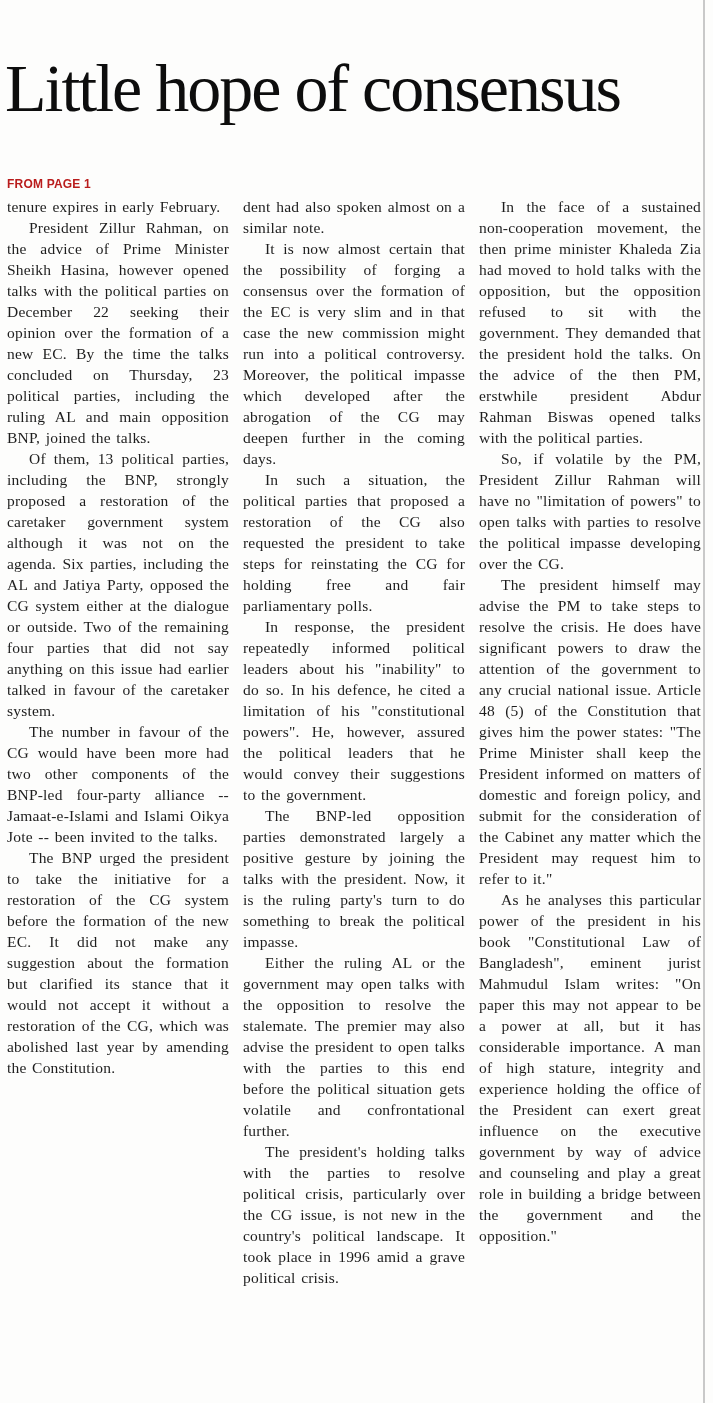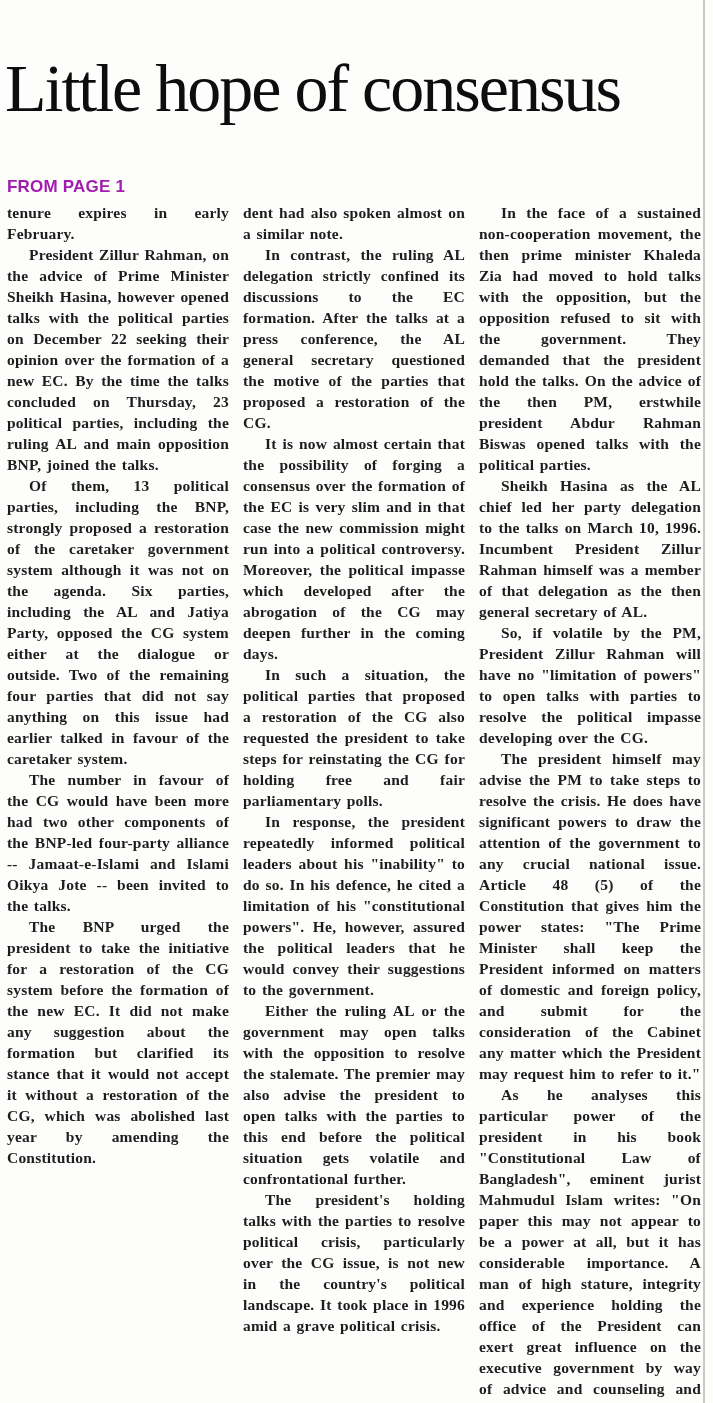--- a/index.html
+++ b/index.html
@@ -19,42 +19,42 @@
     font-weight: normal;
     letter-spacing: -2px;
     line-height: 1.06;
     color: #0d0d0d;
     padding: 6px 6px 4px 5px;
     white-space: nowrap;
   }
   .kicker {
     font-family: "Liberation Sans", sans-serif;
     font-weight: bold;
-    font-size: 17px;
+    font-size: 12px;
     letter-spacing: 0.2px;
-    color: #a21caf;
+    color: #b91c1c;
     padding: 4px 0 3px 7px;
   }
   .columns {
     display: flex;
     gap: 14px;
     padding: 2px 10px 0 7px;
   }
   .col {
     width: 222px;
     min-width: 0;
     text-align: justify;
     font-size: 15.5px;
     line-height: 21px;
     letter-spacing: 0.2px;
     word-spacing: 1.5px;
     hyphens: auto;
     -webkit-hyphens: auto;
   }
-  .para { margin: 0; font-weight: bold; }
+  .para { margin: 0; }
   .para.indent { text-indent: 22px; }
   .rule-right {
     position: absolute;
     top: 0;
     right: 8px;
     width: 2px;
     height: 100%;
     background: #c9c9c9;
   }
 </style>
@@ -67,29 +67,28 @@
   <div class="columns">
     <div class="col">
         <p class="para">tenure expires in early February.</p>
         <p class="para indent">President Zillur Rahman, on the advice of Prime Minister Sheikh Hasina, however opened talks with the political parties on December 22 seeking their opinion over the formation of a new EC. By the time the talks concluded on Thursday, 23 political parties, including the ruling AL and main opposition BNP, joined the talks.</p>
         <p class="para indent">Of them, 13 political parties, including the BNP, strongly proposed a restoration of the caretaker government system although it was not on the agenda. Six parties, including the AL and Jatiya Party, opposed the CG system either at the dialogue or outside. Two of the remaining four parties that did not say anything on this issue had earlier talked in favour of the caretaker system.</p>
         <p class="para indent">The number in favour of the CG would have been more had two other components of the BNP-led four-party alliance -- Jamaat-e-Islami and Islami Oikya Jote -- been invited to the talks.</p>
         <p class="para indent">The BNP urged the president to take the initiative for a restoration of the CG system before the formation of the new EC. It did not make any suggestion about the formation but clarified its stance that it would not accept it without a restoration of the CG, which was abolished last year by amending the Constitution.</p>
       </div>
     <div class="col">
         <p class="para">dent had also spoken almost on a similar note.</p>
-        <p class="para indent">In contrast, the ruling AL delegation strictly confined its discussions to the EC formation. After the talks at a press conference, the AL general secretary questioned the motive of the parties that proposed a restoration of the CG.</p>
         <p class="para indent">It is now almost certain that the possibility of forging a consensus over the formation of the EC is very slim and in that case the new commission might run into a political controversy. Moreover, the political impasse which developed after the abrogation of the CG may deepen further in the coming days.</p>
         <p class="para indent">In such a situation, the political parties that proposed a restoration of the CG also requested the president to take steps for reinstating the CG for holding free and fair parliamentary polls.</p>
         <p class="para indent">In response, the president repeatedly informed political leaders about his "inability" to do so. In his defence, he cited a limitation of his "constitutional powers". He, however, assured the political leaders that he would convey their suggestions to the government.</p>
+        <p class="para indent">The BNP-led opposition parties demonstrated largely a positive gesture by joining the talks with the president. Now, it is the ruling party's turn to do something to break the political impasse.</p>
         <p class="para indent">Either the ruling AL or the government may open talks with the opposition to resolve the stalemate. The premier may also advise the president to open talks with the parties to this end before the political situation gets volatile and confrontational further.</p>
         <p class="para indent">The president's holding talks with the parties to resolve political crisis, particularly over the CG issue, is not new in the country's political landscape. It took place in 1996 amid a grave political crisis.</p>
       </div>
     <div class="col">
         <p class="para indent">In the face of a sustained non-cooperation movement, the then prime minister Khaleda Zia had moved to hold talks with the opposition, but the opposition refused to sit with the government. They demanded that the president hold the talks. On the advice of the then PM, erstwhile president Abdur Rahman Biswas opened talks with the political parties.</p>
-        <p class="para indent">Sheikh Hasina as the AL chief led her party delegation to the talks on March 10, 1996. Incumbent President Zillur Rahman himself was a member of that delegation as the then general secretary of AL.</p>
         <p class="para indent">So, if volatile by the PM, President Zillur Rahman will have no "limitation of powers" to open talks with parties to resolve the political impasse developing over the CG.</p>
         <p class="para indent">The president himself may advise the PM to take steps to resolve the crisis. He does have significant powers to draw the attention of the government to any crucial national issue. Article 48 (5) of the Constitution that gives him the power states: "The Prime Minister shall keep the President informed on matters of domestic and foreign policy, and submit for the consideration of the Cabinet any matter which the President may request him to refer to it."</p>
         <p class="para indent">As he analyses this particular power of the president in his book "Constitutional Law of Bangladesh", eminent jurist Mahmudul Islam writes: "On paper this may not appear to be a power at all, but it has considerable importance. A man of high stature, integrity and experience holding the office of the President can exert great influence on the executive government by way of advice and counseling and play a great role in building a bridge between the government and the opposition."</p>
       </div>
   </div>
   <div class="rule-right"></div>
 </div>
 
 </body></html>

